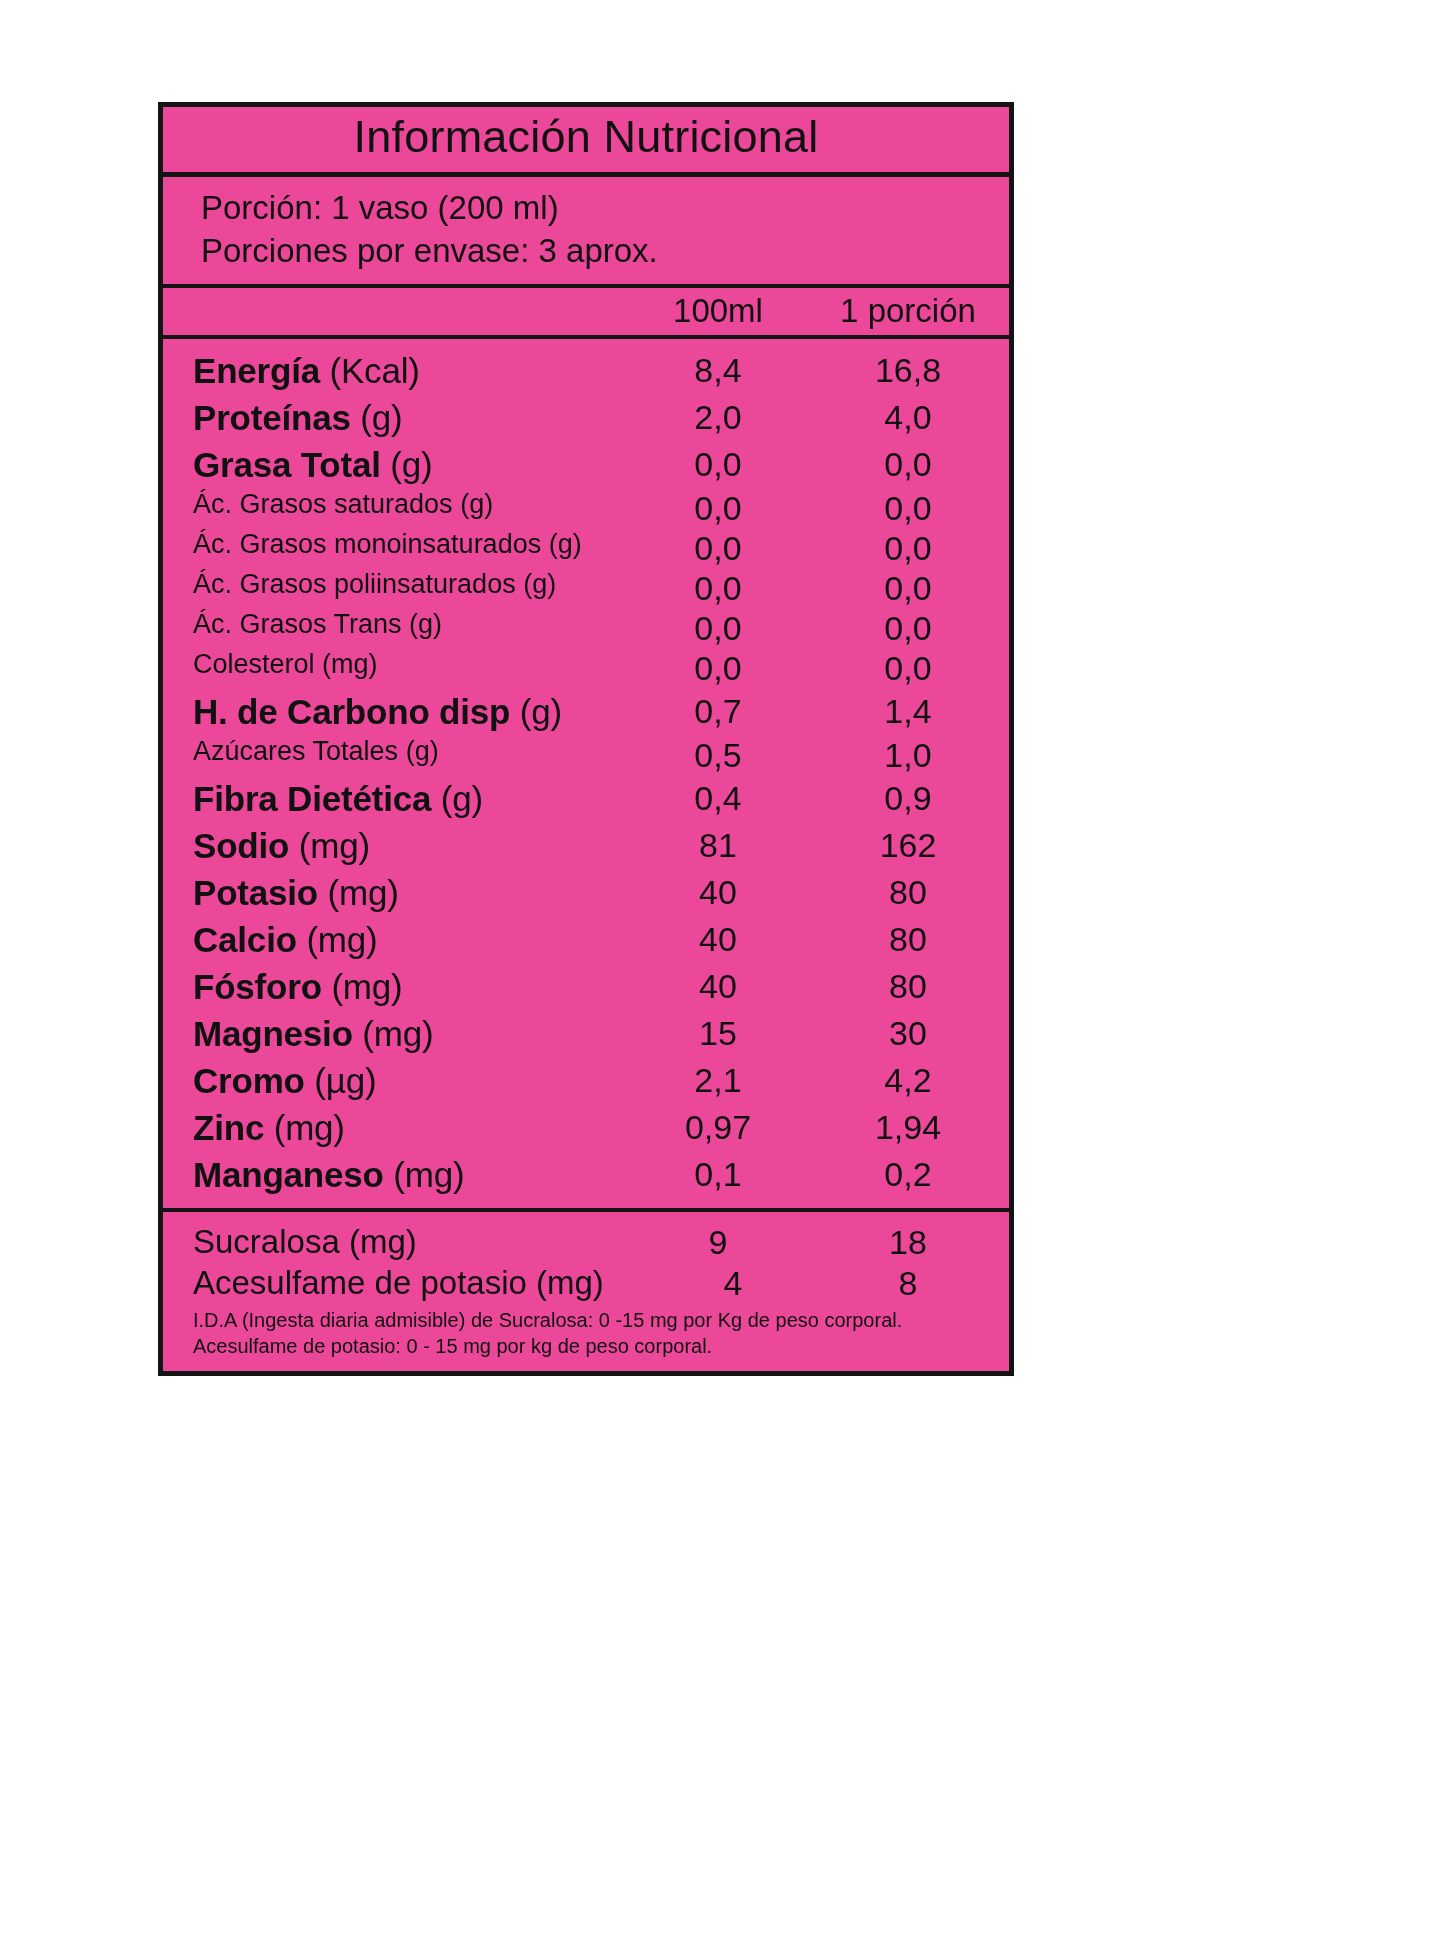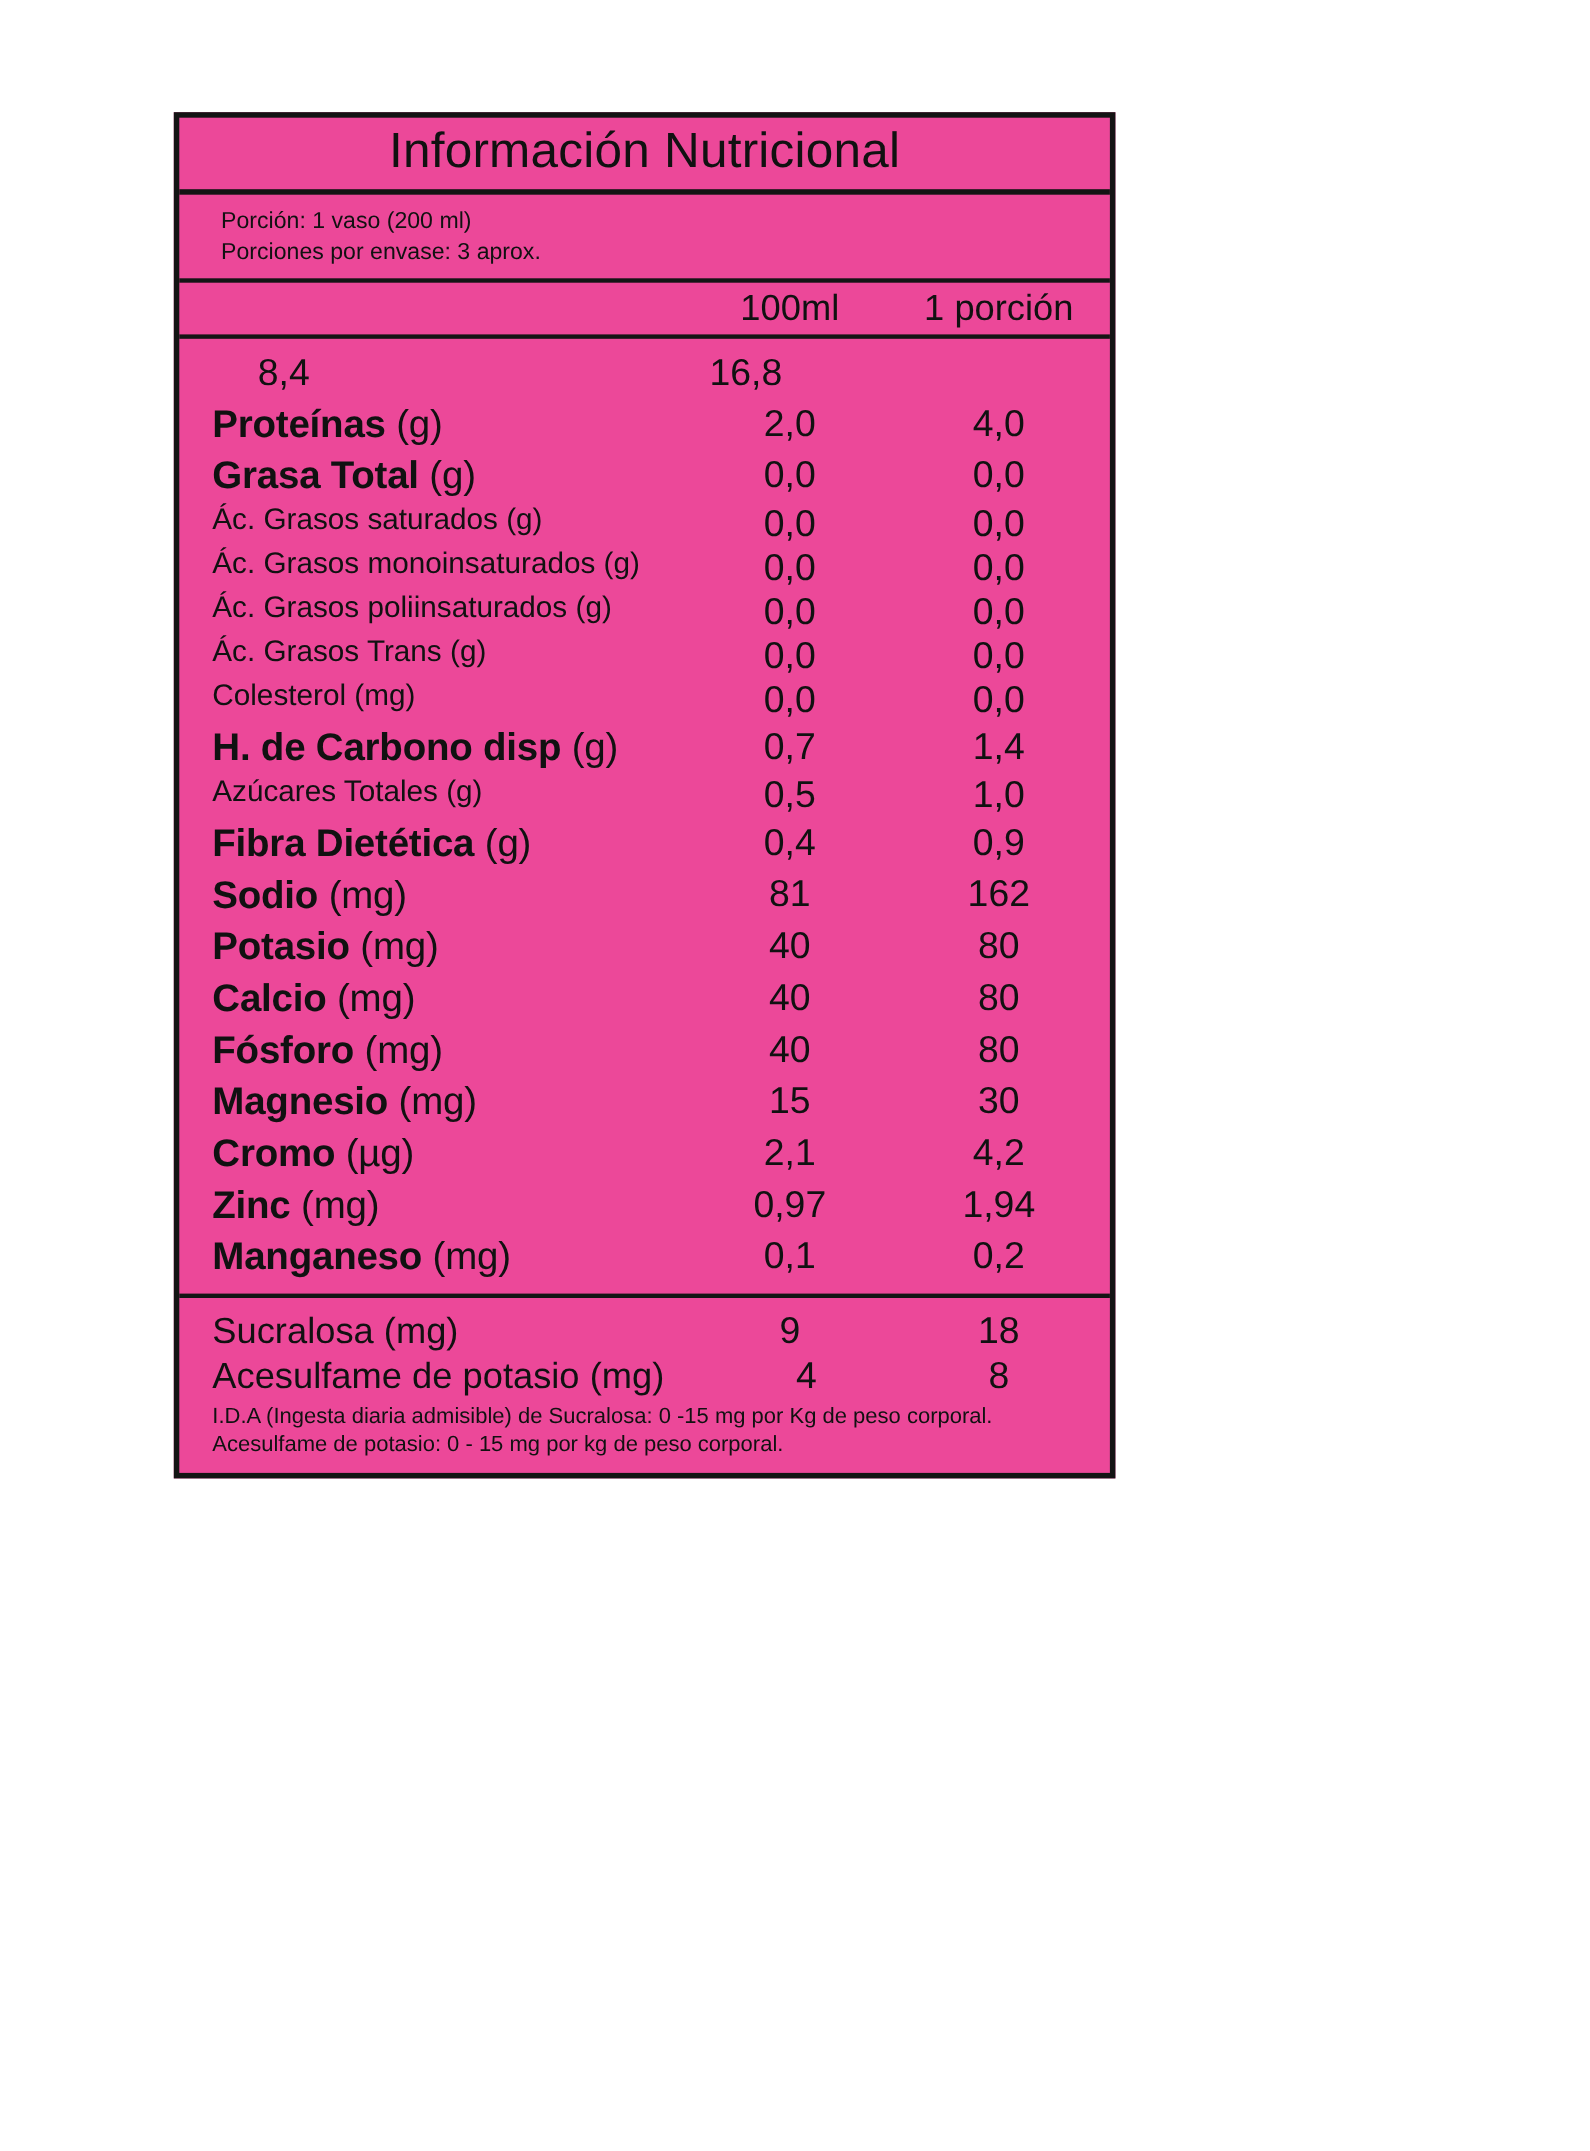--- a/index.html
+++ b/index.html
@@ -40,21 +40,21 @@
     line-height: 1.05;
     white-space: nowrap;
   }
 
   
   .serving-band {
     border-bottom: 4px solid #141414;
     padding: 10px 0 11px 38px;
   }
   .serving-line {
-    font-size: 21px;
+    font-size: 33px;
     font-weight: 400;
     line-height: 1.30;
     white-space: nowrap;
   }
 
   
   .colhead-band {
     border-bottom: 4px solid #141414;
     padding: 4px 0 5px 0;
   }
@@ -177,20 +177,21 @@
   <div class="colhead-band">
     <div class="row">
       <div class="c-name"></div>
       <div class="c-v1">100ml</div>
       <div class="c-v2">1 porción</div>
     </div>
   </div>
 
   <div class="nutrients">
       <div class="row n-row major">
+        <div class="c-name"><span>Energía</span> <span class="unit">(Kcal)</span></div>
         <div class="c-v1">8,4</div>
         <div class="c-v2">16,8</div>
       </div>
       <div class="row n-row major">
         <div class="c-name"><span>Proteínas</span> <span class="unit">(g)</span></div>
         <div class="c-v1">2,0</div>
         <div class="c-v2">4,0</div>
       </div>
       <div class="row n-row major">
         <div class="c-name"><span>Grasa Total</span> <span class="unit">(g)</span></div>

